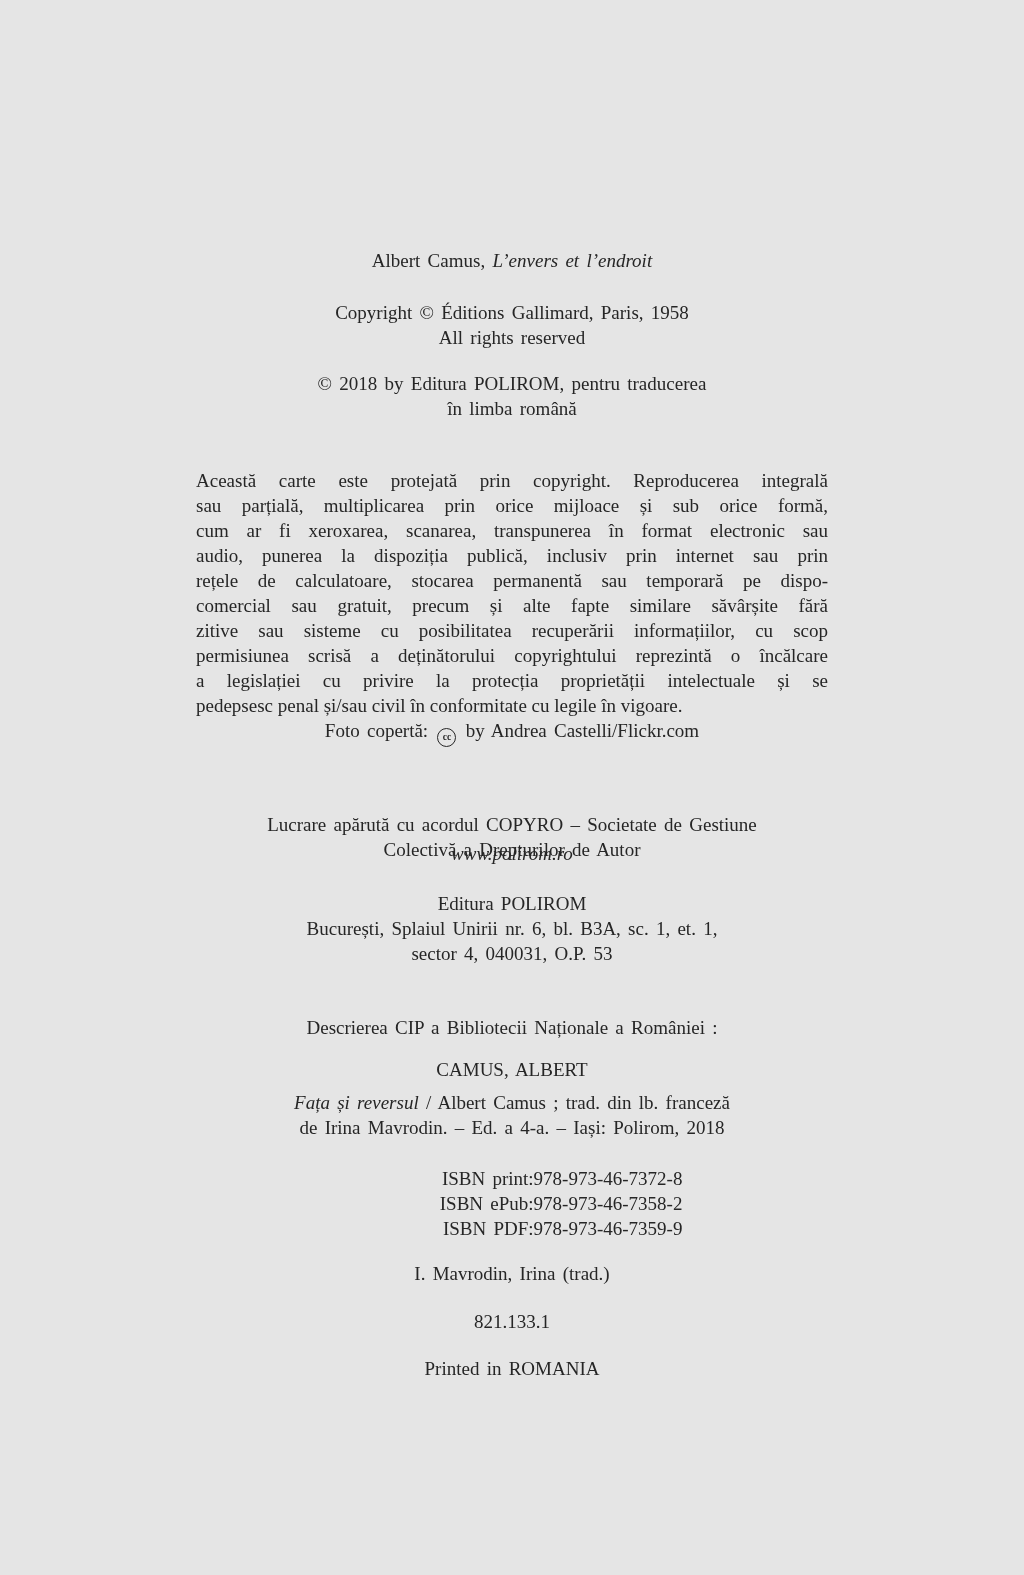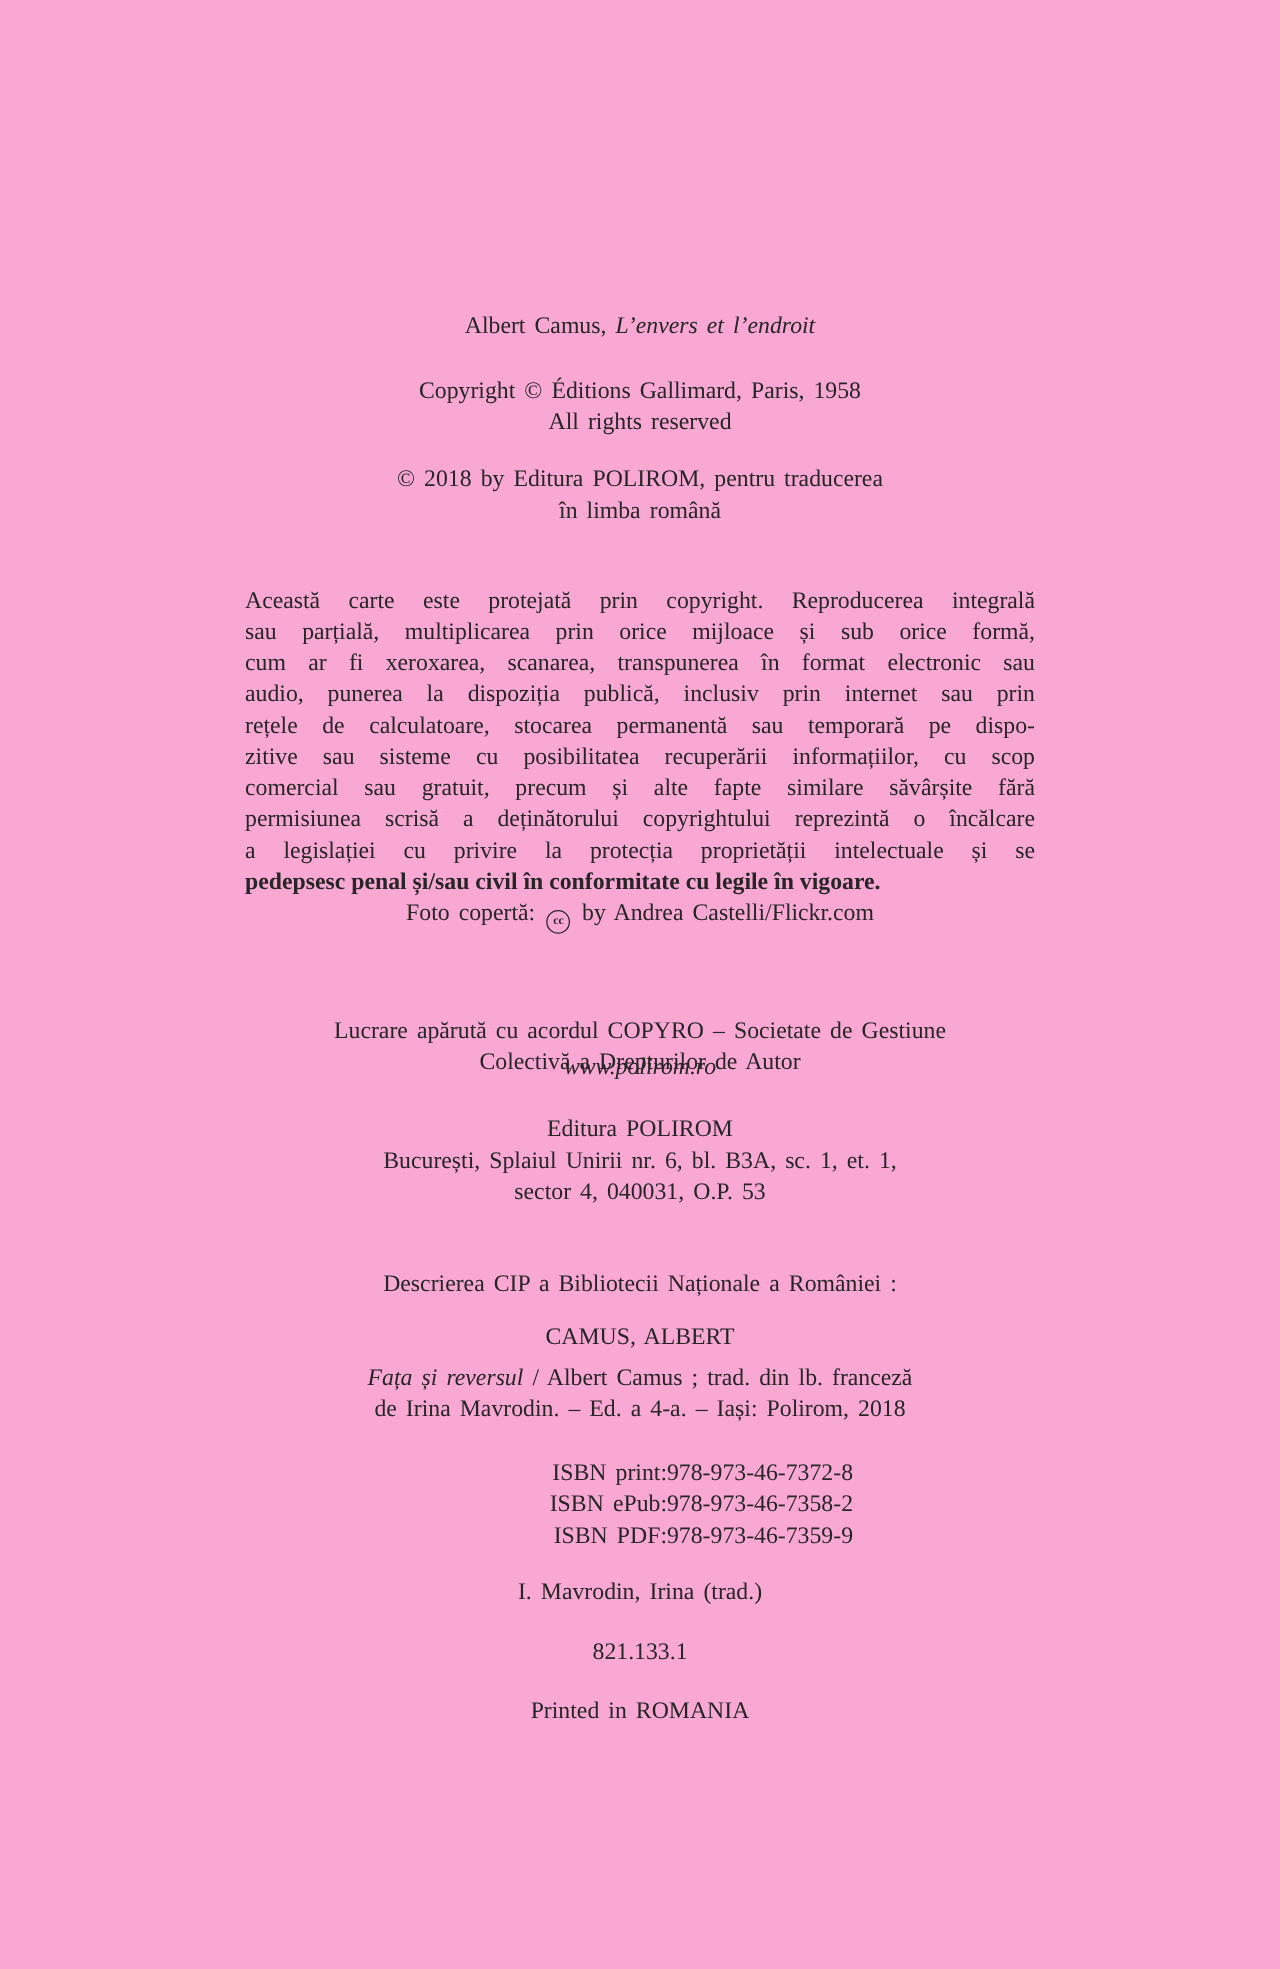--- a/index.html
+++ b/index.html
@@ -1,29 +1,29 @@
 <!DOCTYPE html>
 <html><head>
 <meta charset="utf-8">
 <style>
   html, body { margin: 0; padding: 0; background: #ffffff; }
   .page {
     position: relative;
     width: 1024px;
     height: 1575px;
-    background: #f9a8d4;
+    background: #e5e5e5;
     font-family: "Liberation Serif", "DejaVu Serif", serif;
     font-size: 19px;
     line-height: 25px;
     color: #262626;
   }
   .block { position: absolute; left: 196px; width: 632px; }
   .center { text-align: center; word-spacing: 2.5px; }
   .jline { text-align: justify; text-align-last: justify; }
-  .jline.jlast { text-align-last: left; font-weight: bold; }
+  .jline.jlast { text-align-last: left; }
   .ital { font-style: italic; }
   .bital { font-style: italic; font-weight: normal; margin-top: 16px; }
   .cc {
     display: inline-flex;
     align-items: center;
     justify-content: center;
     width: 17px; height: 17px;
     border: 1.5px solid #262626;
     border-radius: 50%;
     font-size: 9.5px;
@@ -55,22 +55,22 @@
     <div>© 2018 by Editura POLIROM, pentru traducerea</div>
     <div>în limba română</div>
   </div>
 
   <div class="block" style="top:468px">
     <div class="jline">Această carte este protejată prin copyright. Reproducerea integrală</div>
     <div class="jline">sau parțială, multiplicarea prin orice mijloace și sub orice formă,</div>
     <div class="jline">cum ar fi xeroxarea, scanarea, transpunerea în format electronic sau</div>
     <div class="jline">audio, punerea la dispoziția publică, inclusiv prin internet sau prin</div>
     <div class="jline">rețele de calculatoare, stocarea permanentă sau temporară pe dispo-</div>
+    <div class="jline">comercial sau gratuit, precum și alte fapte similare săvârșite fără</div>
     <div class="jline">zitive sau sisteme cu posibilitatea recuperării informațiilor, cu scop</div>
-    <div class="jline">comercial sau gratuit, precum și alte fapte similare săvârșite fără</div>
     <div class="jline">permisiunea scrisă a deținătorului copyrightului reprezintă o încălcare</div>
     <div class="jline">a legislației cu privire la protecția proprietății intelectuale și se</div>
     <div class="jline jlast">pedepsesc penal și/sau civil în conformitate cu legile în vigoare.</div>
   </div>
 
   <div class="block center" style="top:718px">
     <span>Foto copertă:</span>
     <span class="cc">cc</span>
     <span>by Andrea Castelli/Flickr.com</span>
   </div>

